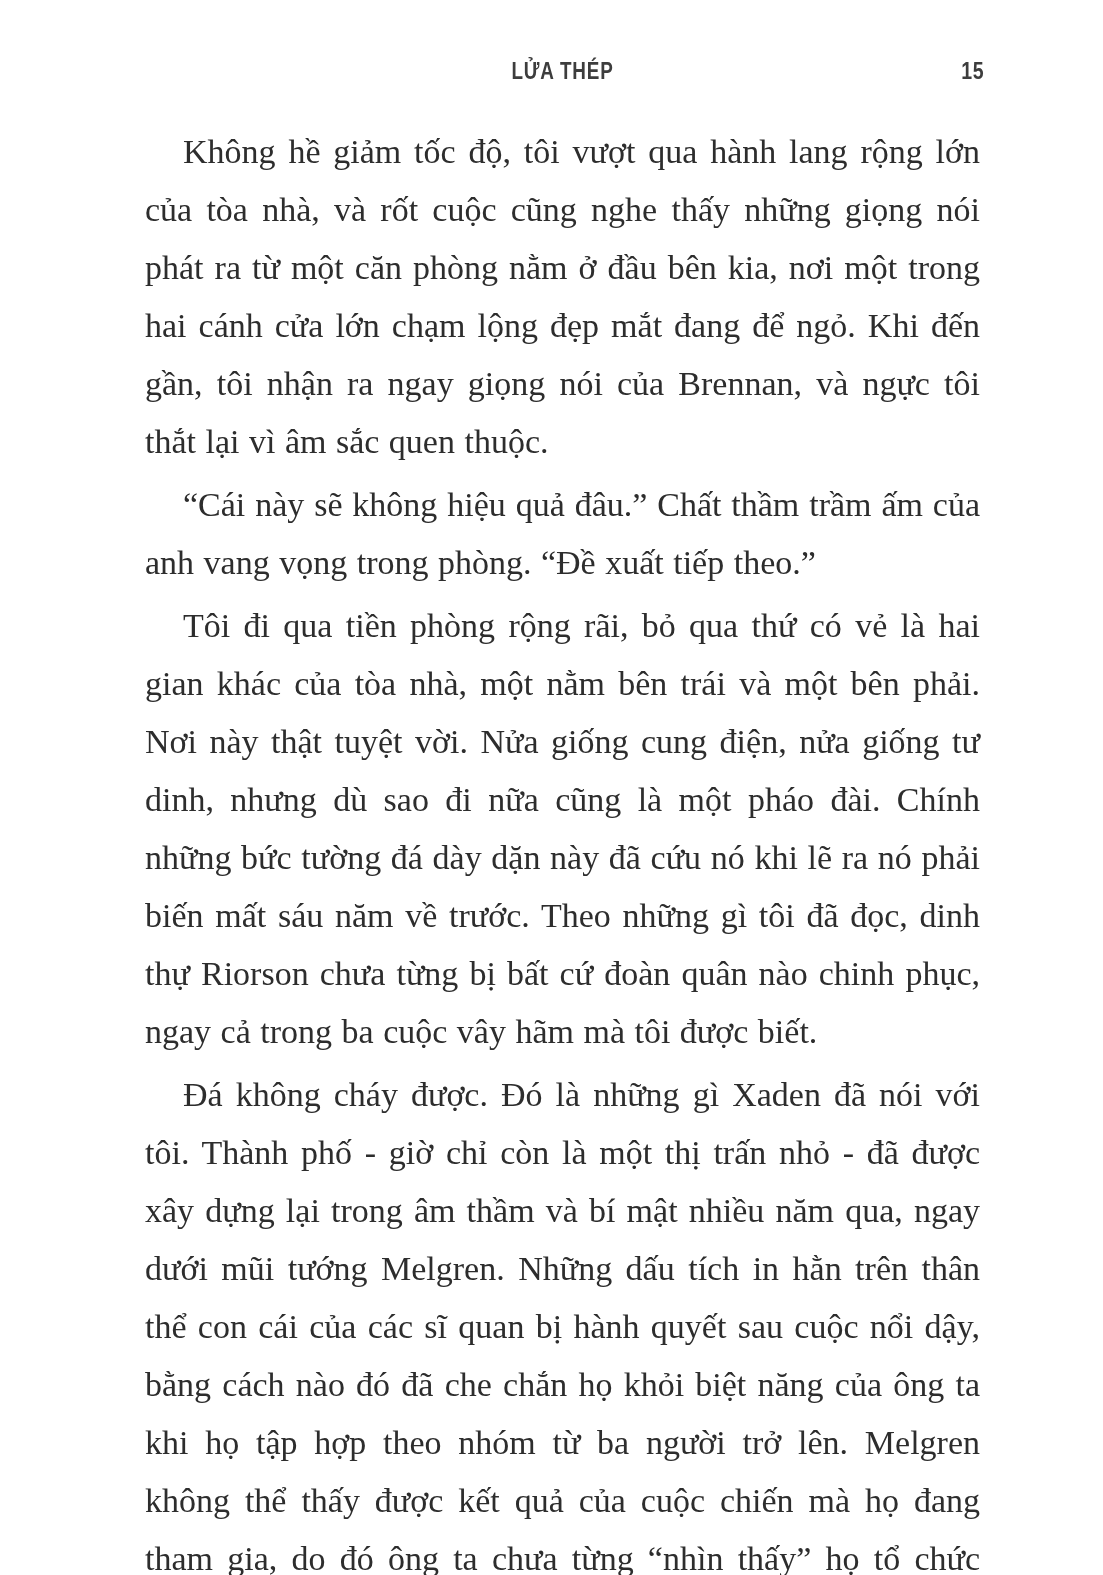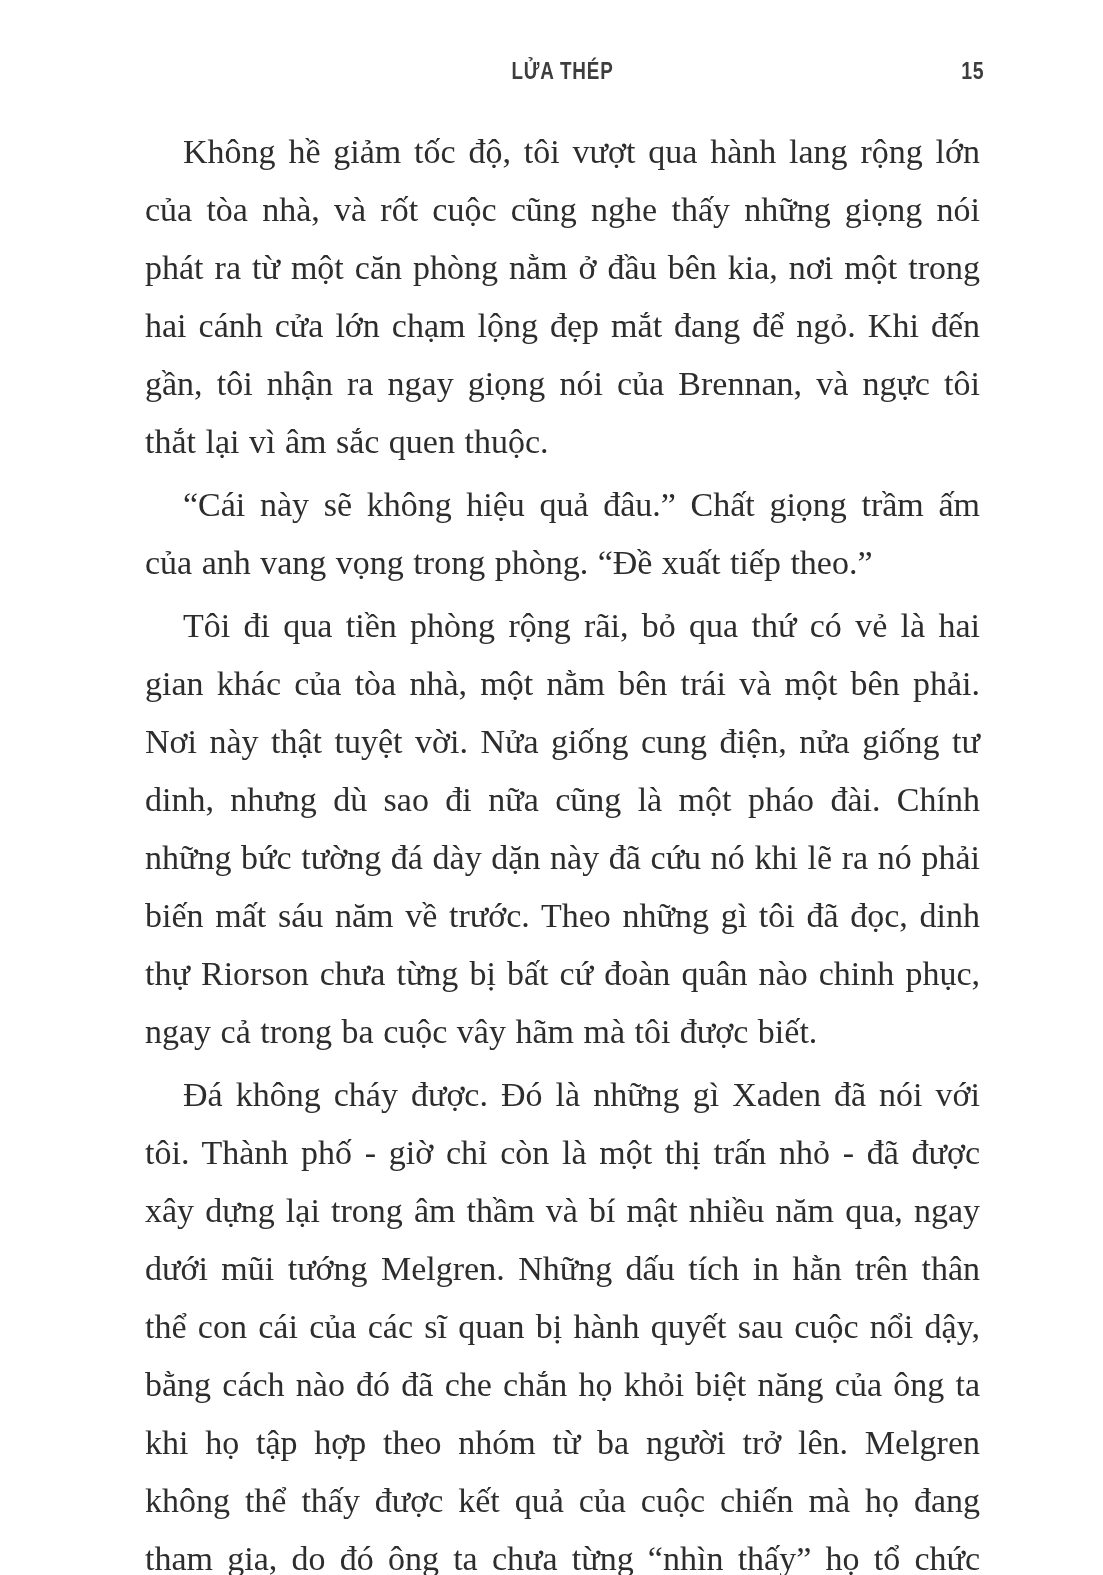--- a/index.html
+++ b/index.html
@@ -62,19 +62,19 @@
 
 <div class="page">
 
   <div class="running-header">
     <span class="title">LỬA THÉP</span>
     <span class="page-num">15</span>
   </div>
 
   <div class="body-text">
     <p>Không hề giảm tốc độ, tôi vượt qua hành lang rộng lớn của tòa nhà, và rốt cuộc cũng nghe thấy những giọng nói phát ra từ một căn phòng nằm ở đầu bên kia, nơi một trong hai cánh cửa lớn chạm lộng đẹp mắt đang để ngỏ. Khi đến gần, tôi nhận ra ngay giọng nói của Brennan, và ngực tôi thắt lại vì âm sắc quen thuộc.</p>
-    <p>“Cái này sẽ không hiệu quả đâu.” Chất giọng trầm ấm của anh vang vọng trong phòng. “Đề xuất tiếp theo.”</p>
+    <p>“Cái này sẽ không hiệu quả đâu.” Chất thầm trầm ấm của anh vang vọng trong phòng. “Đề xuất tiếp theo.”</p>
     <p>Tôi đi qua tiền phòng rộng rãi, bỏ qua thứ có vẻ là hai gian khác của tòa nhà, một nằm bên trái và một bên phải. Nơi này thật tuyệt vời. Nửa giống cung điện, nửa giống tư dinh, nhưng dù sao đi nữa cũng là một pháo đài. Chính những bức tường đá dày dặn này đã cứu nó khi lẽ ra nó phải biến mất sáu năm về trước. Theo những gì tôi đã đọc, dinh thự Riorson chưa từng bị bất cứ đoàn quân nào chinh phục, ngay cả trong ba cuộc vây hãm mà tôi được biết.</p>
     <p>Đá không cháy được. Đó là những gì Xaden đã nói với tôi. Thành phố - giờ chỉ còn là một thị trấn nhỏ - đã được xây dựng lại trong âm thầm và bí mật nhiều năm qua, ngay dưới mũi tướng Melgren. Những dấu tích in hằn trên thân thể con cái của các sĩ quan bị hành quyết sau cuộc nổi dậy, bằng cách nào đó đã che chắn họ khỏi biệt năng của ông ta khi họ tập hợp theo nhóm từ ba người trở lên. Melgren không thể thấy được kết quả của cuộc chiến mà họ đang tham gia, do đó ông ta chưa từng “nhìn thấy” họ tổ chức cuộc đấu tranh ở đây.</p>
 
   </div>
 
 </div>
 
 </body></html>

